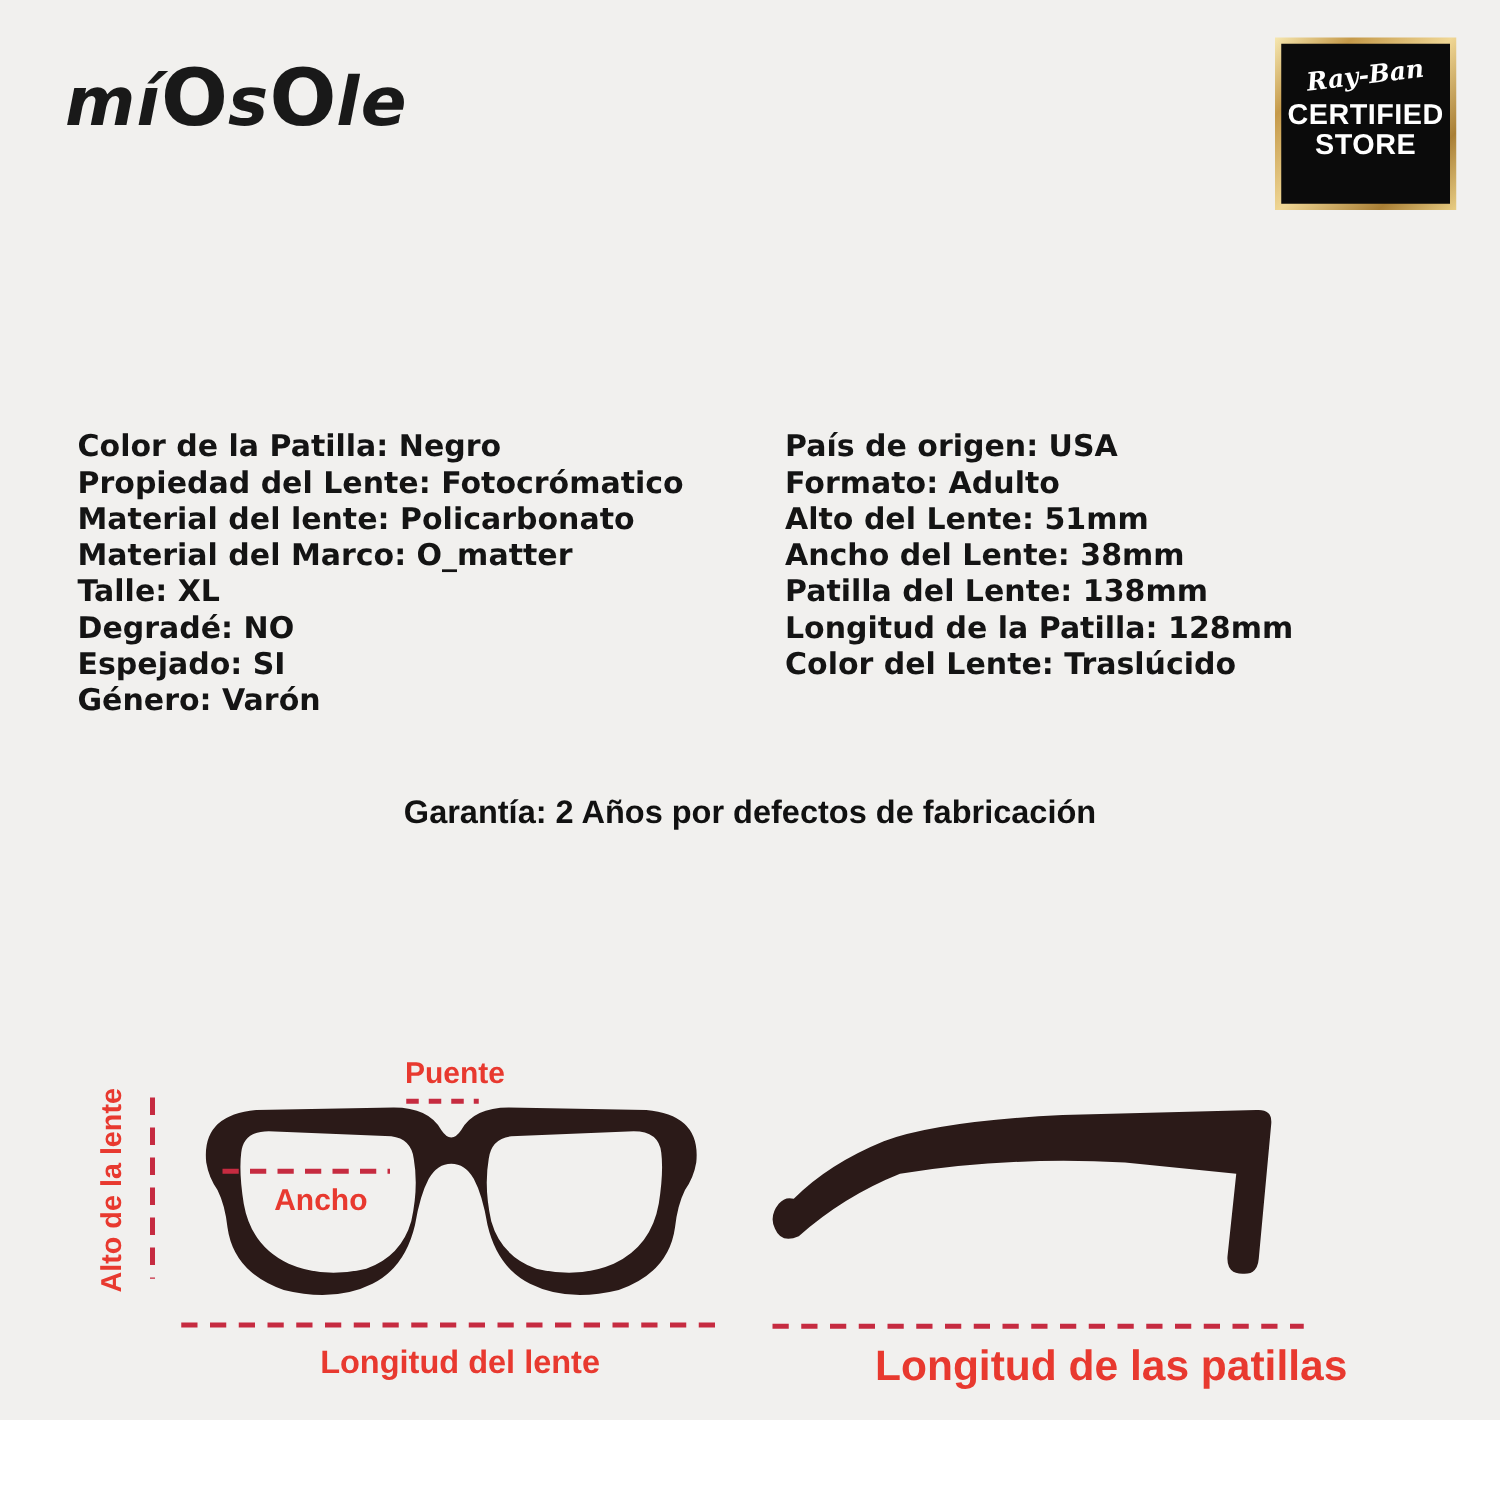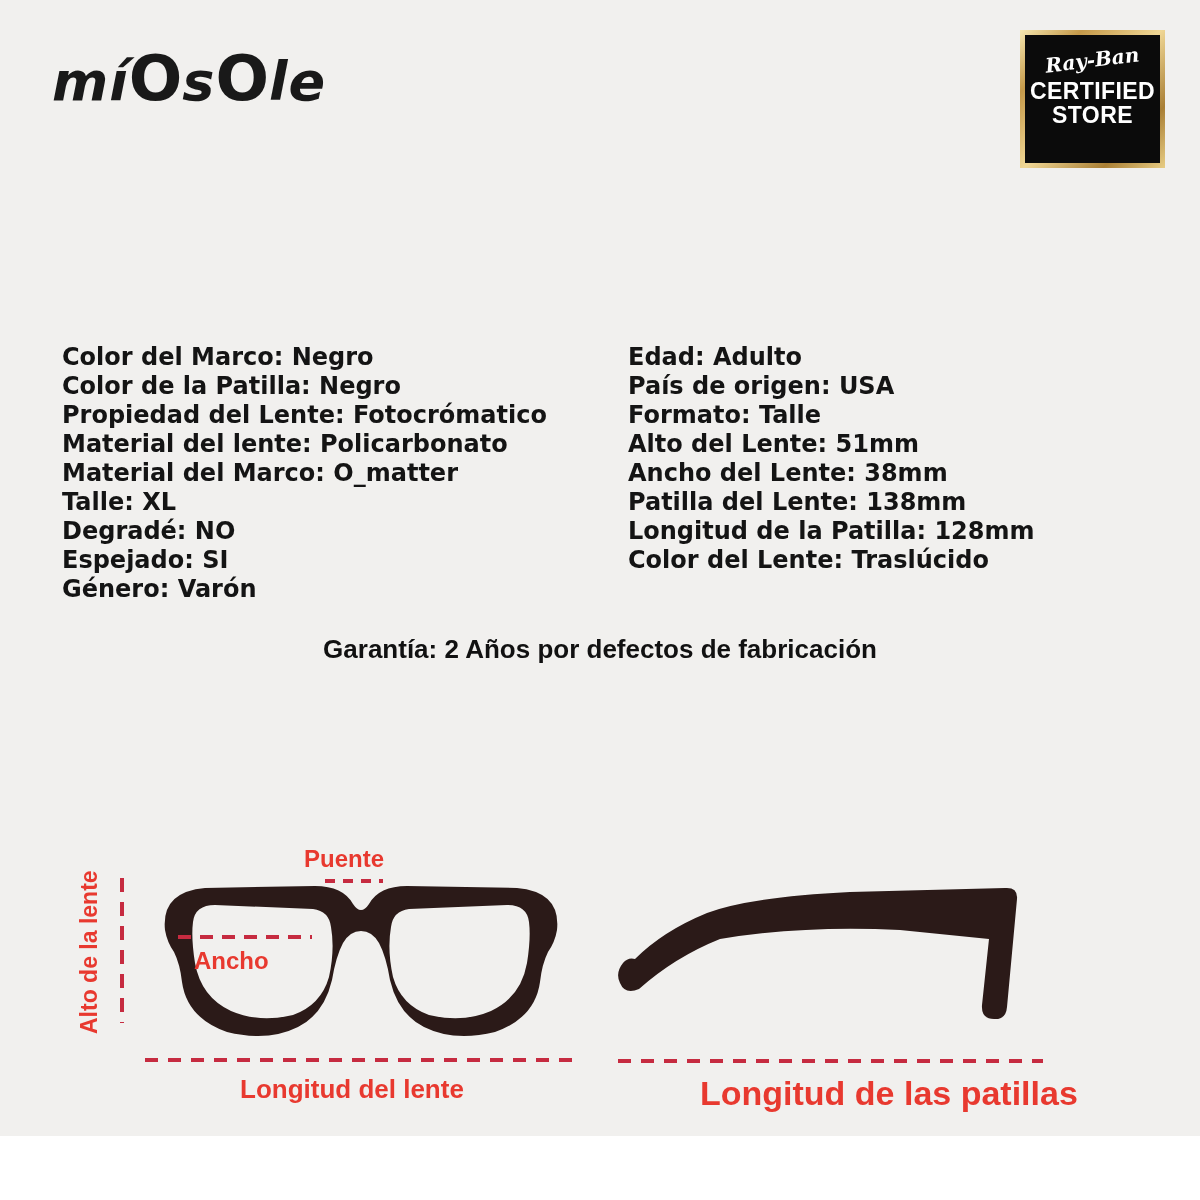--- a/index.html
+++ b/index.html
@@ -53,21 +53,21 @@
   }
 
   
   .diagram { position:absolute; left:0; top:830px; }
   .frame { fill:var(--frame,#2b1a18); }
   .dash  { stroke:var(--dash,#c62b40); stroke-width:4; fill:none; }
 
   .dlabel {
     position:absolute; color:var(--label-red,#e8392f);
     font-family:"Liberation Sans", sans-serif; font-weight:bold;
-    text-align:left; white-space:nowrap;
+    text-align:right; white-space:nowrap;
   }
   #puente-label { left:304px; top:845px; width:100px; font-size:24px; }
   #ancho-label  { left:194px; top:947px; width:100px; font-size:24px; }
   #alto-label {
     left:74px; top:864px; height:176px; font-size:23px; line-height:30px;
     writing-mode:vertical-rl; transform:rotate(180deg); text-align:center;
   }
   #lens-length-label   { left:240px; top:1074px; width:240px; font-size:26px; }
   #temple-length-label { left:700px; top:1074px; width:260px; font-size:34px; }
 </style>
@@ -83,46 +83,44 @@
   <div class="badge">
     <div class="badge-inner">
       <div class="badge-brand">Ray-Ban</div>
       <div class="badge-line first">CERTIFIED</div>
       <div class="badge-line">STORE</div>
     </div>
   </div>
 
   <div class="spec-col col-left">
 
-      <div class="spec-line"><span>Color del Marco:</span> <span>Negro</span></div>
 
       <div class="spec-line"><span>Color de la Patilla:</span> <span>Negro</span></div>
 
       <div class="spec-line"><span>Propiedad del Lente:</span> <span>Fotocrómatico</span></div>
 
       <div class="spec-line"><span>Material del lente:</span> <span>Policarbonato</span></div>
 
       <div class="spec-line"><span>Material del Marco:</span> <span>O_matter</span></div>
 
       <div class="spec-line"><span>Talle:</span> <span>XL</span></div>
 
       <div class="spec-line"><span>Degradé:</span> <span>NO</span></div>
 
       <div class="spec-line"><span>Espejado:</span> <span>SI</span></div>
 
       <div class="spec-line"><span>Género:</span> <span>Varón</span></div>
     </div>
 
   <div class="spec-col col-right">
 
-      <div class="spec-line"><span>Edad:</span> <span>Adulto</span></div>
 
       <div class="spec-line"><span>País de origen:</span> <span>USA</span></div>
 
-      <div class="spec-line"><span>Formato:</span> <span>Talle</span></div>
+      <div class="spec-line"><span>Formato:</span> <span>Adulto</span></div>
 
       <div class="spec-line"><span>Alto del Lente:</span> <span>51mm</span></div>
 
       <div class="spec-line"><span>Ancho del Lente:</span> <span>38mm</span></div>
 
       <div class="spec-line"><span>Patilla del Lente:</span> <span>138mm</span></div>
 
       <div class="spec-line"><span>Longitud de la Patilla:</span> <span>128mm</span></div>
 
       <div class="spec-line"><span>Color del Lente:</span> <span>Traslúcido</span></div>

